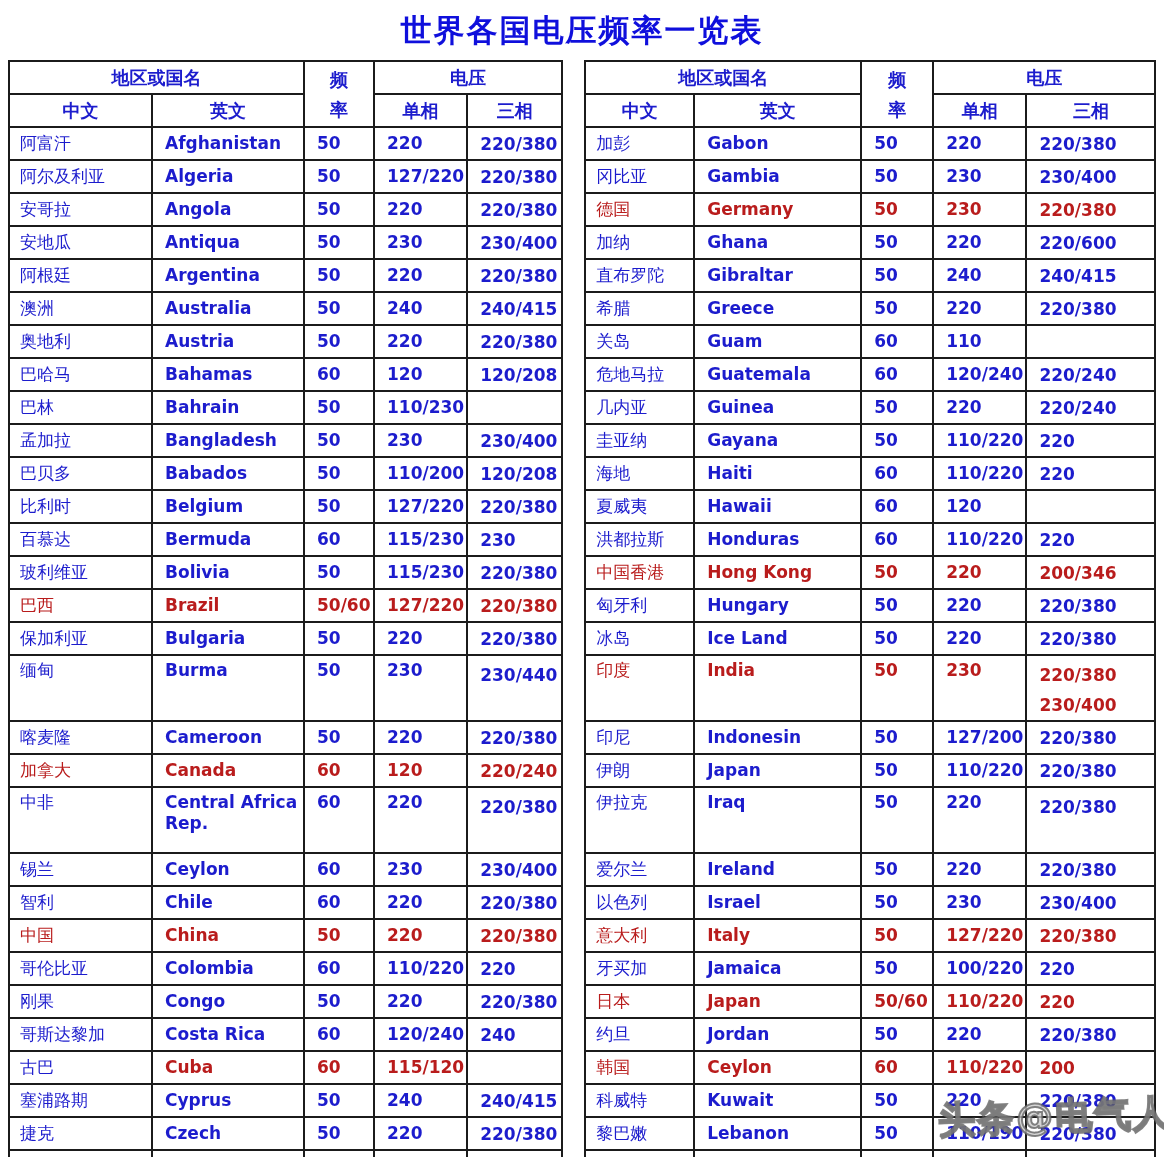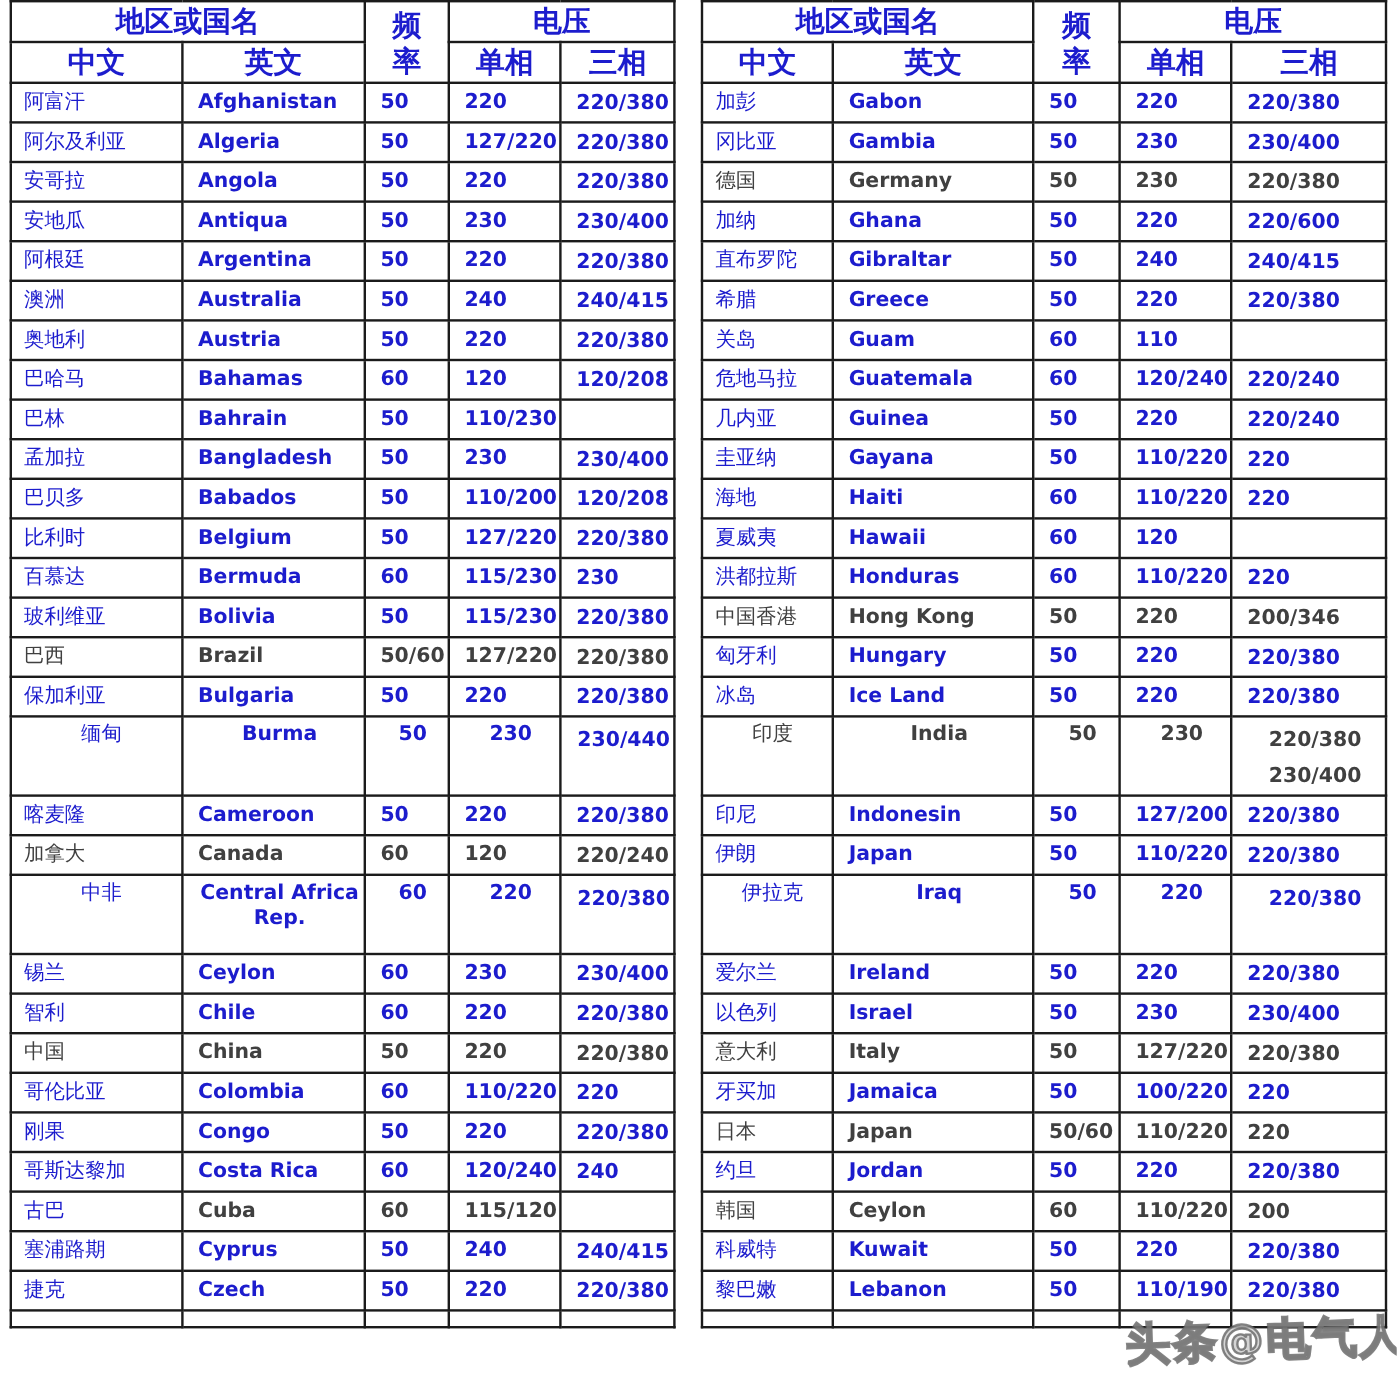--- a/index.html
+++ b/index.html
@@ -31,46 +31,46 @@
     table-layout:fixed;
   }
   th,td{
     border:2px solid #1b1b1b;
     box-sizing:border-box;
     overflow:hidden;
   }
   th{
     color:#1c1ccd;
     font-weight:bold;
-    font-size:24px;
+    font-size:18px;
     text-align:center;
     height:33px;
     padding:0;
     margin-top:25px;
   }
   th.freq-head{
     white-space:pre-line;
     line-height:30px;
     padding-top:2px;
   }
   tbody tr{height:33px;}
-  tbody tr.tall{height:66px;text-align:center;}
+  tbody tr.tall{height:66px;}
   tbody tr.partial{height:14px;}
   td{
     color:#1c1ccd;
     font-size:17px;
     padding:0 2px 0 12px;
     vertical-align:middle;
     line-height:1.25;
   }
   .col-cn{font-weight:normal;padding-left:10px;}
   .col-en,.col-freq,.col-single,.col-three{font-weight:bold;}
   .col-three{white-space:pre-line;line-height:30px;}
   tr.tall td{vertical-align:top;padding-top:4px;}
-  tr.red td{color:#404040;}
+  tr.red td{color:#b91c1c;}
   td.cn-blue{color:#1c1ccd !important;margin-left:12px;}
   .watermark{
     position:absolute;
     left:938px;
     top:1092px;
     font-size:37px;
     font-weight:bold;
     letter-spacing:2px;
     color:rgba(250,250,250,0.55);
     -webkit-text-stroke:2px rgba(95,95,95,0.75);
@@ -79,20 +79,21 @@
     white-space:nowrap;
     z-index:5;
     pointer-events:none;
   }
 </style>
 </head>
 <body>
 
 <div class="page">
 
+  <div class="title">世界各国电压频率一览表</div>
 
   <div class="tables">
 
     <table>
       <colgroup>
         <col style="width:143px">
           <col style="width:152px">
           <col style="width:70px">
           <col style="width:89px">
           <col style="width:95px">

